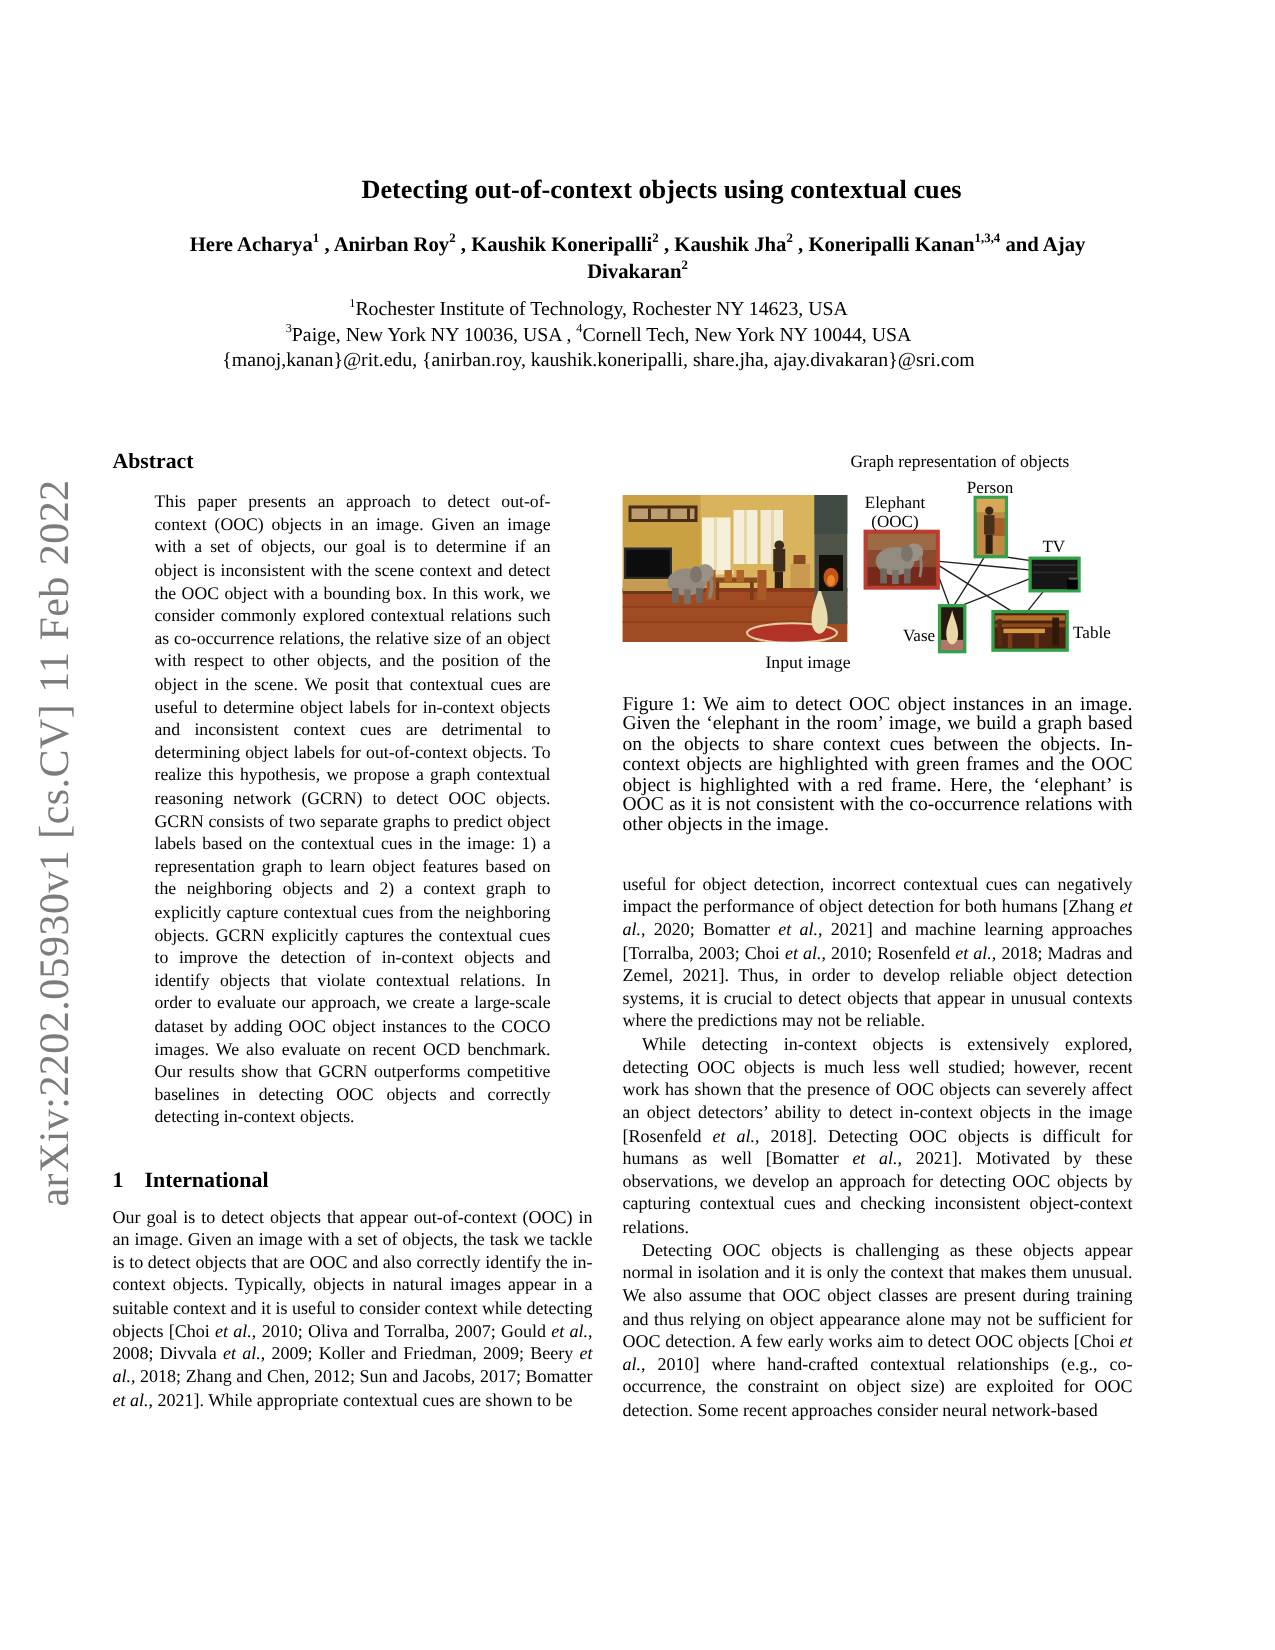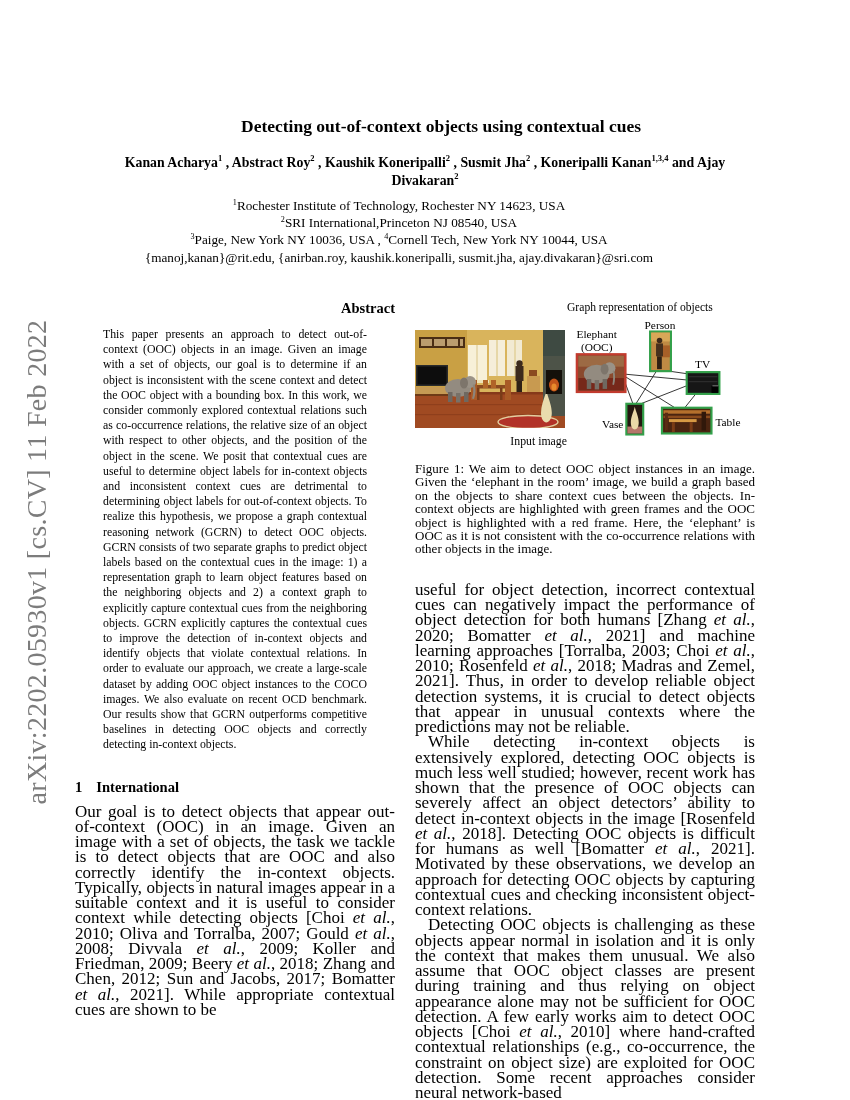--- a/index.html
+++ b/index.html
@@ -27,32 +27,32 @@
     font-size:13.2px; line-height:17.2px;
   }
   sup{font-size:62%; line-height:0; vertical-align:super;}
   
   .columns{
     position:absolute; top:295px; left:75px; width:680px;
     display:flex; gap:20px;
   }
   .col{width:340px;}
   .abs-heading{
-    text-align:right; font-size:14.5px; font-weight:700; margin:5px 0 10px 0;
+    text-align:left; font-size:14.5px; font-weight:700; margin:5px 0 10px 0;
   }
   .abs-text{
     margin:0 28px 0 28px; font-size:11.8px; line-height:15.2px;
     text-align:justify;
   }
   .sec-heading{
     font-size:14.6px; font-weight:700; margin:26px 0 8px 0;
   }
   .sec-heading .sec-num{margin-right:14px;}
   .body-par{
-    font-size:17px; line-height:15.25px; text-align:justify; margin:0;
+    font-size:12px; line-height:15.25px; text-align:justify; margin:0;
   }
   .indent{text-indent:13px;}
   .body-par + .body-par{margin-top:0;}
   
   .fig-row{display:flex; align-items:flex-start;}
   .input-col{width:152px; margin-top:35px;}
   .input-label{
     text-align:right; font-size:11.8px; margin-top:6px;
   }
   .graph-col{width:188px; margin-top:6px;}
@@ -68,29 +68,28 @@
 </style>
 </head>
 <body>
 
 <div class="page">
 
   <div class="arxiv">arXiv:2202.05930v1  [cs.CV]  11 Feb 2022</div>
 
   <div class="title">Detecting out-of-context objects using contextual cues</div>
 
-  <div class="authors" id="authors"><span>Kanan Acharya</span><sup>1</sup> ,  <span>Abstract Roy</span><sup>2</sup> ,  <span>Kaushik Koneripalli</span><sup>2</sup> ,  <span>Susmit Jha</span><sup>2</sup> ,  <span>Koneripalli Kanan</span><sup>1,3,4</sup> and  <span>Ajay Divakaran</span><sup>2</sup></div>
+  <div class="authors" id="authors"><span>Here Acharya</span><sup>1</sup> ,  <span>Anirban Roy</span><sup>2</sup> ,  <span>Kaushik Koneripalli</span><sup>2</sup> ,  <span>Kaushik Jha</span><sup>2</sup> ,  <span>Koneripalli Kanan</span><sup>1,3,4</sup> and  <span>Ajay Divakaran</span><sup>2</sup></div>
 
   <div class="affils">
     <div id="affil-lines">
         <div><sup>1</sup>Rochester Institute of Technology, Rochester NY 14623, USA</div>
-        <div><sup>2</sup>SRI International,Princeton NJ 08540, USA</div>
         <div><sup>3</sup>Paige, New York NY 10036, USA , <sup>4</sup>Cornell Tech, New York NY 10044, USA</div>
       </div>
-    <div>{manoj,kanan}@rit.edu, {anirban.roy, kaushik.koneripalli, susmit.jha, ajay.divakaran}@sri.com</div>
+    <div>{manoj,kanan}@rit.edu, {anirban.roy, kaushik.koneripalli, share.jha, ajay.divakaran}@sri.com</div>
   </div>
 
   <div class="columns">
 
     <div class="col">
       <div class="abs-heading">Abstract</div>
       <p class="abs-text">This paper presents an approach to detect out-of-context (OOC) objects in an image. Given an image with a set of objects, our goal is to determine if an object is inconsistent with the scene context and detect the OOC object with a bounding box. In this work, we consider commonly explored contextual relations such as co-occurrence relations, the relative size of an object with respect to other objects, and the position of the object in the scene. We posit that contextual cues are useful to determine object labels for in-context objects and inconsistent context cues are detrimental to determining object labels for out-of-context objects. To realize this hypothesis, we propose a graph contextual reasoning network (GCRN) to detect OOC objects. GCRN consists of two separate graphs to predict object labels based on the contextual cues in the image: 1) a representation graph to learn object features based on the neighboring objects and 2) a context graph to explicitly capture contextual cues from the neighboring objects. GCRN explicitly captures the contextual cues to improve the detection of in-context objects and identify objects that violate contextual relations. In order to evaluate our approach, we create a large-scale dataset by adding OOC object instances to the COCO images. We also evaluate on recent OCD benchmark. Our results show that GCRN outperforms competitive baselines in detecting OOC objects and correctly detecting in-context objects.</p>
       <div class="sec-heading">
         <span class="sec-num">1</span><span>International</span>
       </div>

